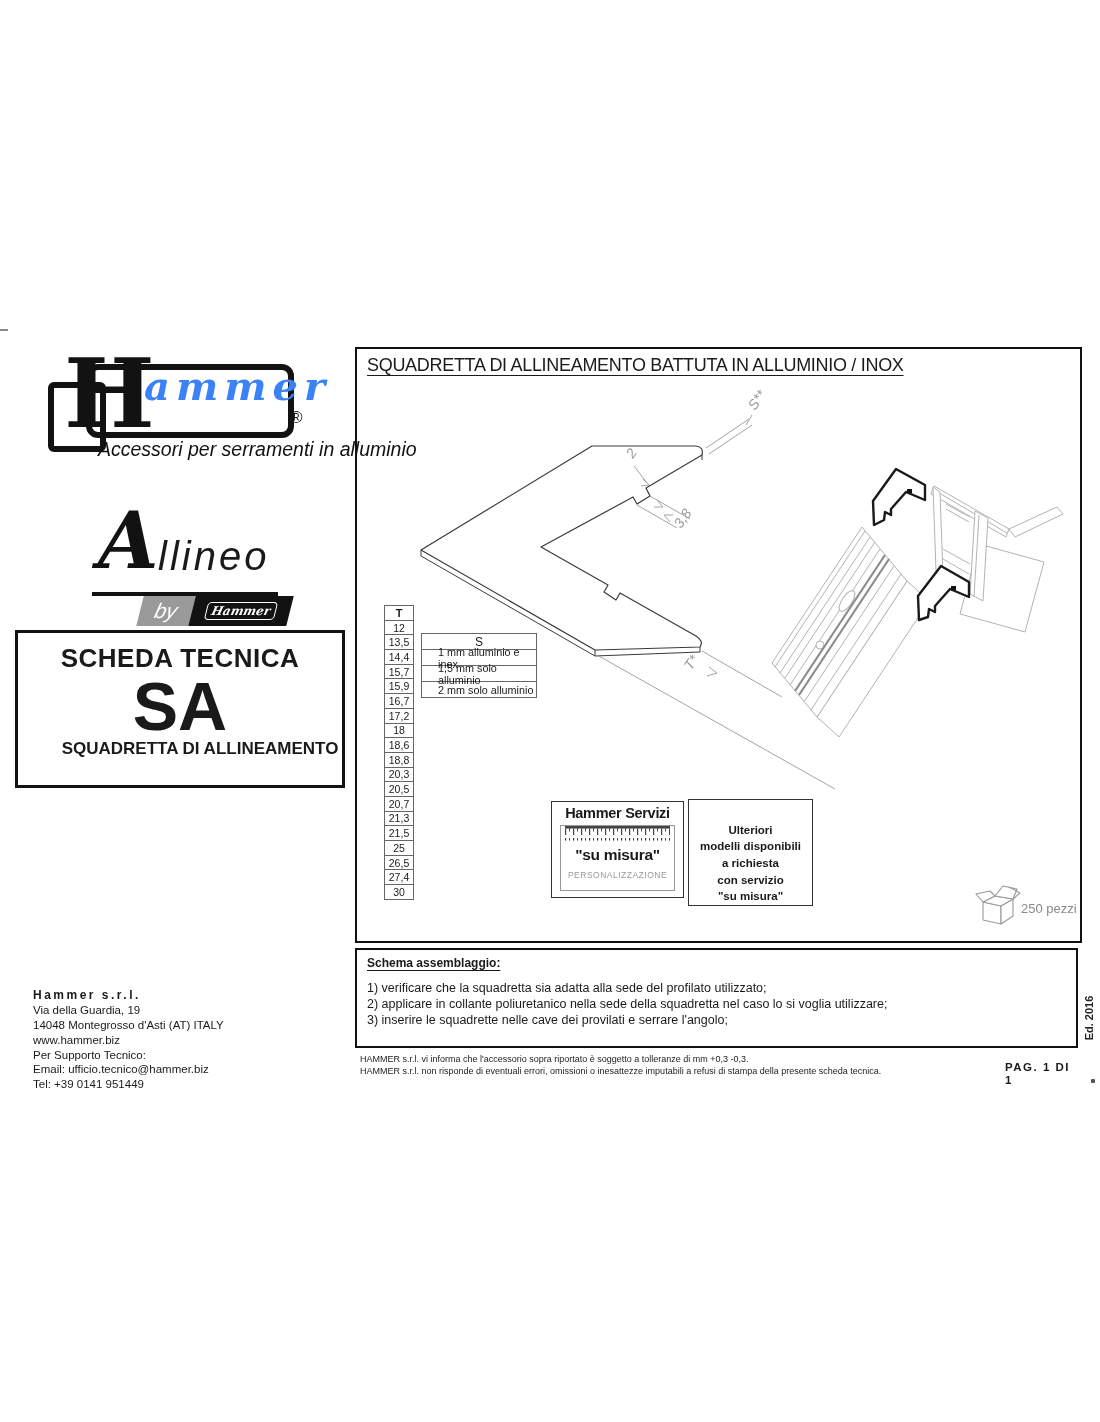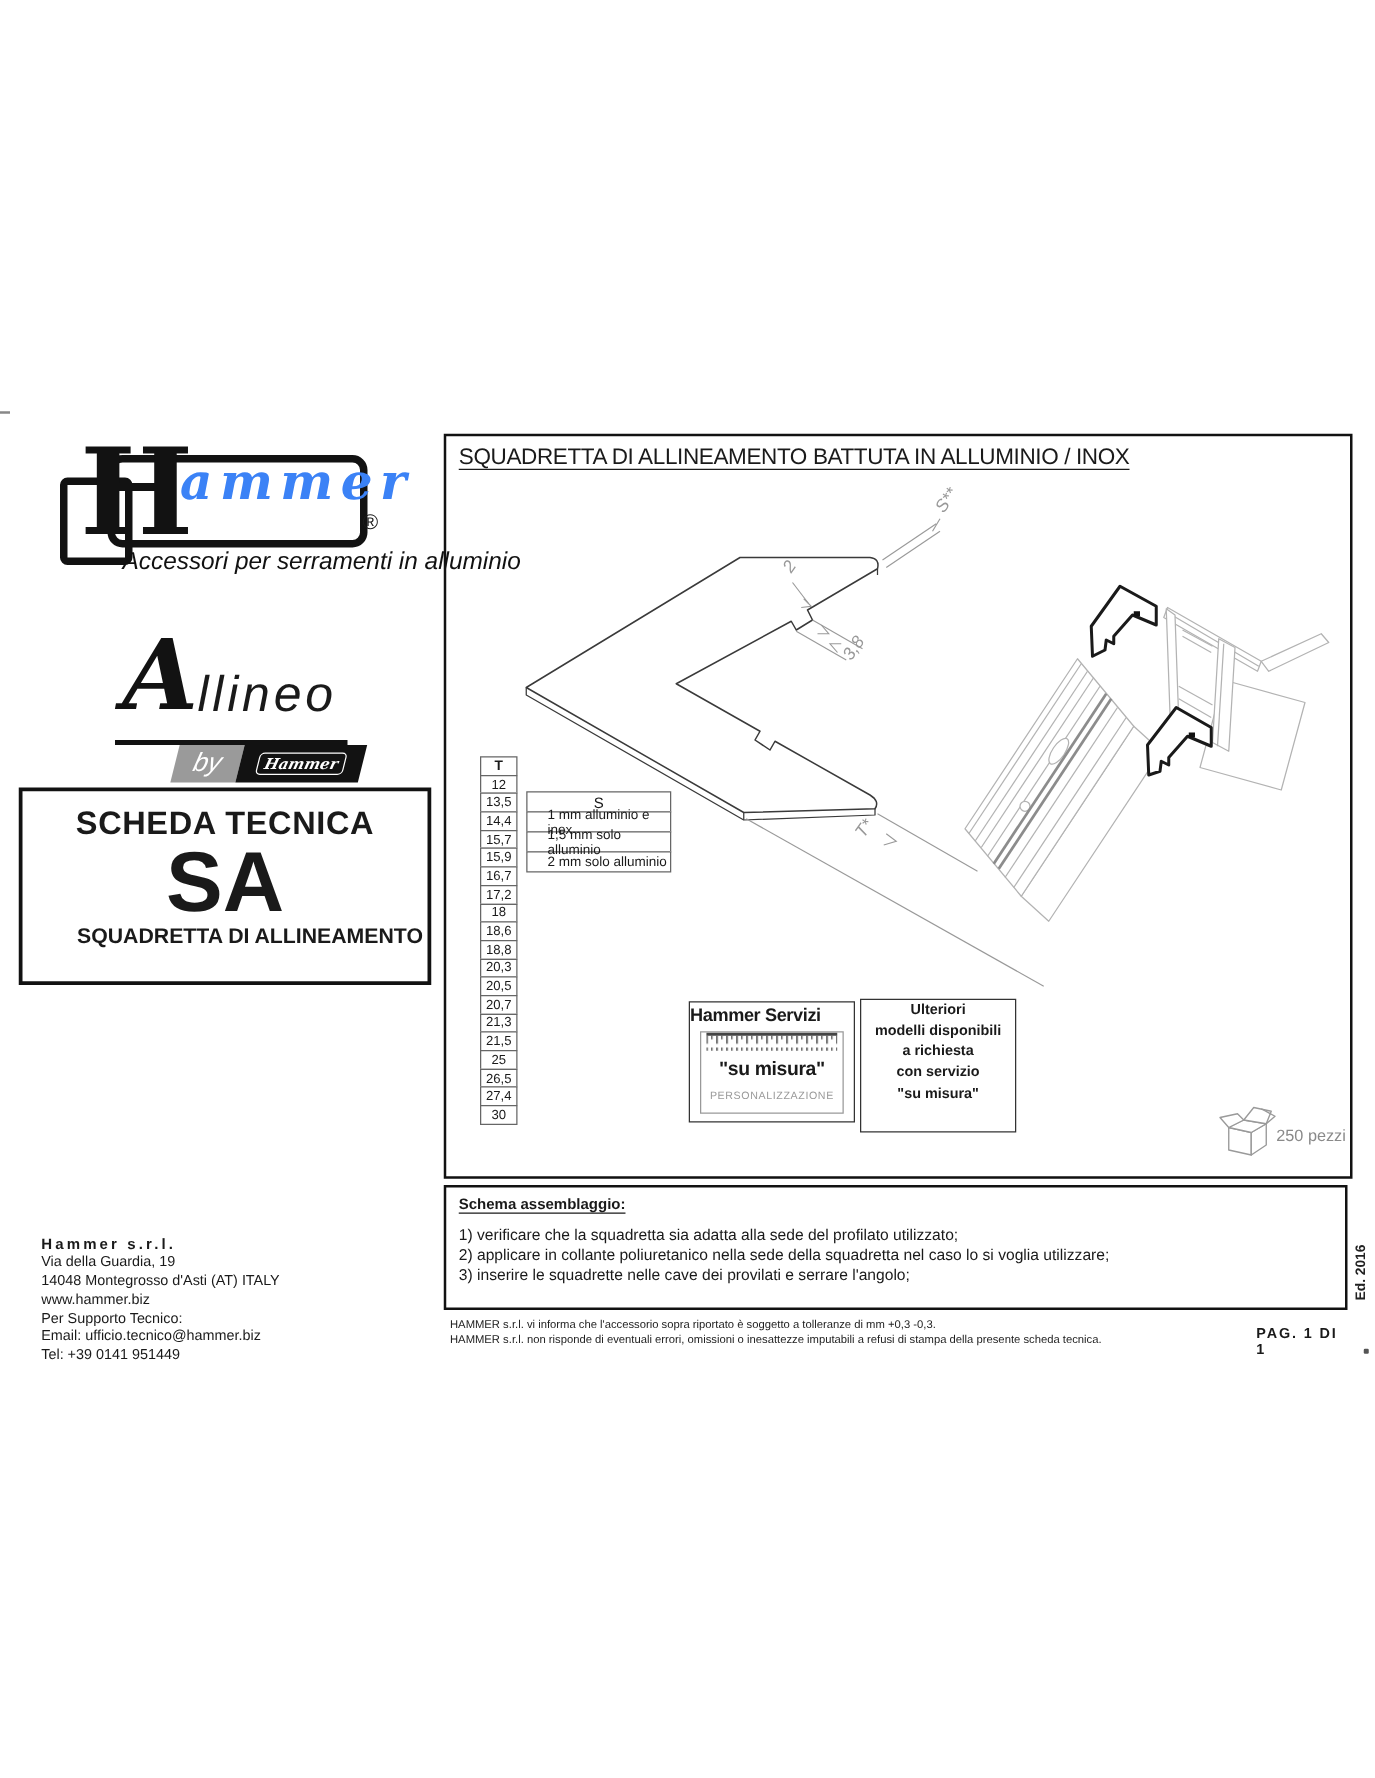--- a/index.html
+++ b/index.html
@@ -47,28 +47,28 @@
   .t-cell.header{font-weight:bold;font-size:11px;margin-top:0;}
 
   
   .s-table{position:absolute;left:64px;top:284px;width:116px;}
   .s-cell{box-sizing:border-box;width:116px;height:17px;margin-top:-1px;border:1px solid #666;background:#fff;
           font-size:10.8px;display:flex;align-items:center;padding-left:16px;}
   .s-cell.header{justify-content:center;padding-left:0;font-size:12px;margin-top:0;}
 
   
   .servizi-box{position:absolute;left:194px;top:452px;width:133px;height:97px;border:1.5px solid #333;background:#fff;box-sizing:border-box;}
-  .servizi-title{font-weight:bold;font-size:14.5px;margin-top:3px;letter-spacing:-0.3px;}
+  .servizi-title{text-align:center;font-weight:bold;font-size:14.5px;margin-top:3px;letter-spacing:-0.3px;}
   .servizi-inner{position:absolute;left:8px;top:23px;width:115px;height:66px;border:1px solid #999;box-sizing:border-box;text-align:center;}
   .servizi-quote{font-weight:bold;font-size:15.5px;margin-top:1px;letter-spacing:-0.3px;}
   .servizi-caption{color:#999;font-size:8.5px;letter-spacing:0.5px;margin-top:6px;}
 
   
   .ulteriori-box{position:absolute;left:331px;top:450px;width:125px;height:107px;border:1.5px solid #333;box-sizing:border-box;
-                 display:flex;align-items:flex-start;justify-content:center;text-align:center;}
+                 display:flex;align-items:flex-end;justify-content:center;text-align:center;}
   .ulteriori-text{font-weight:bold;font-size:11.5px;line-height:1.45;}
 
   
   .pack{position:absolute;left:618px;top:534px;width:105px;height:50px;}
   .pack-label{position:absolute;left:46px;top:18px;color:#8a8a8a;font-size:13px;}
 
   
   .schema-box{position:absolute;left:355px;top:948px;width:723px;height:100px;border:2px solid #111;box-sizing:border-box;}
   .schema-title{position:absolute;left:10px;top:6px;font-weight:bold;font-size:12px;text-decoration:underline;text-underline-offset:3px;}
   .schema-steps{position:absolute;left:10px;top:30px;font-size:12.5px;line-height:1.28;}

